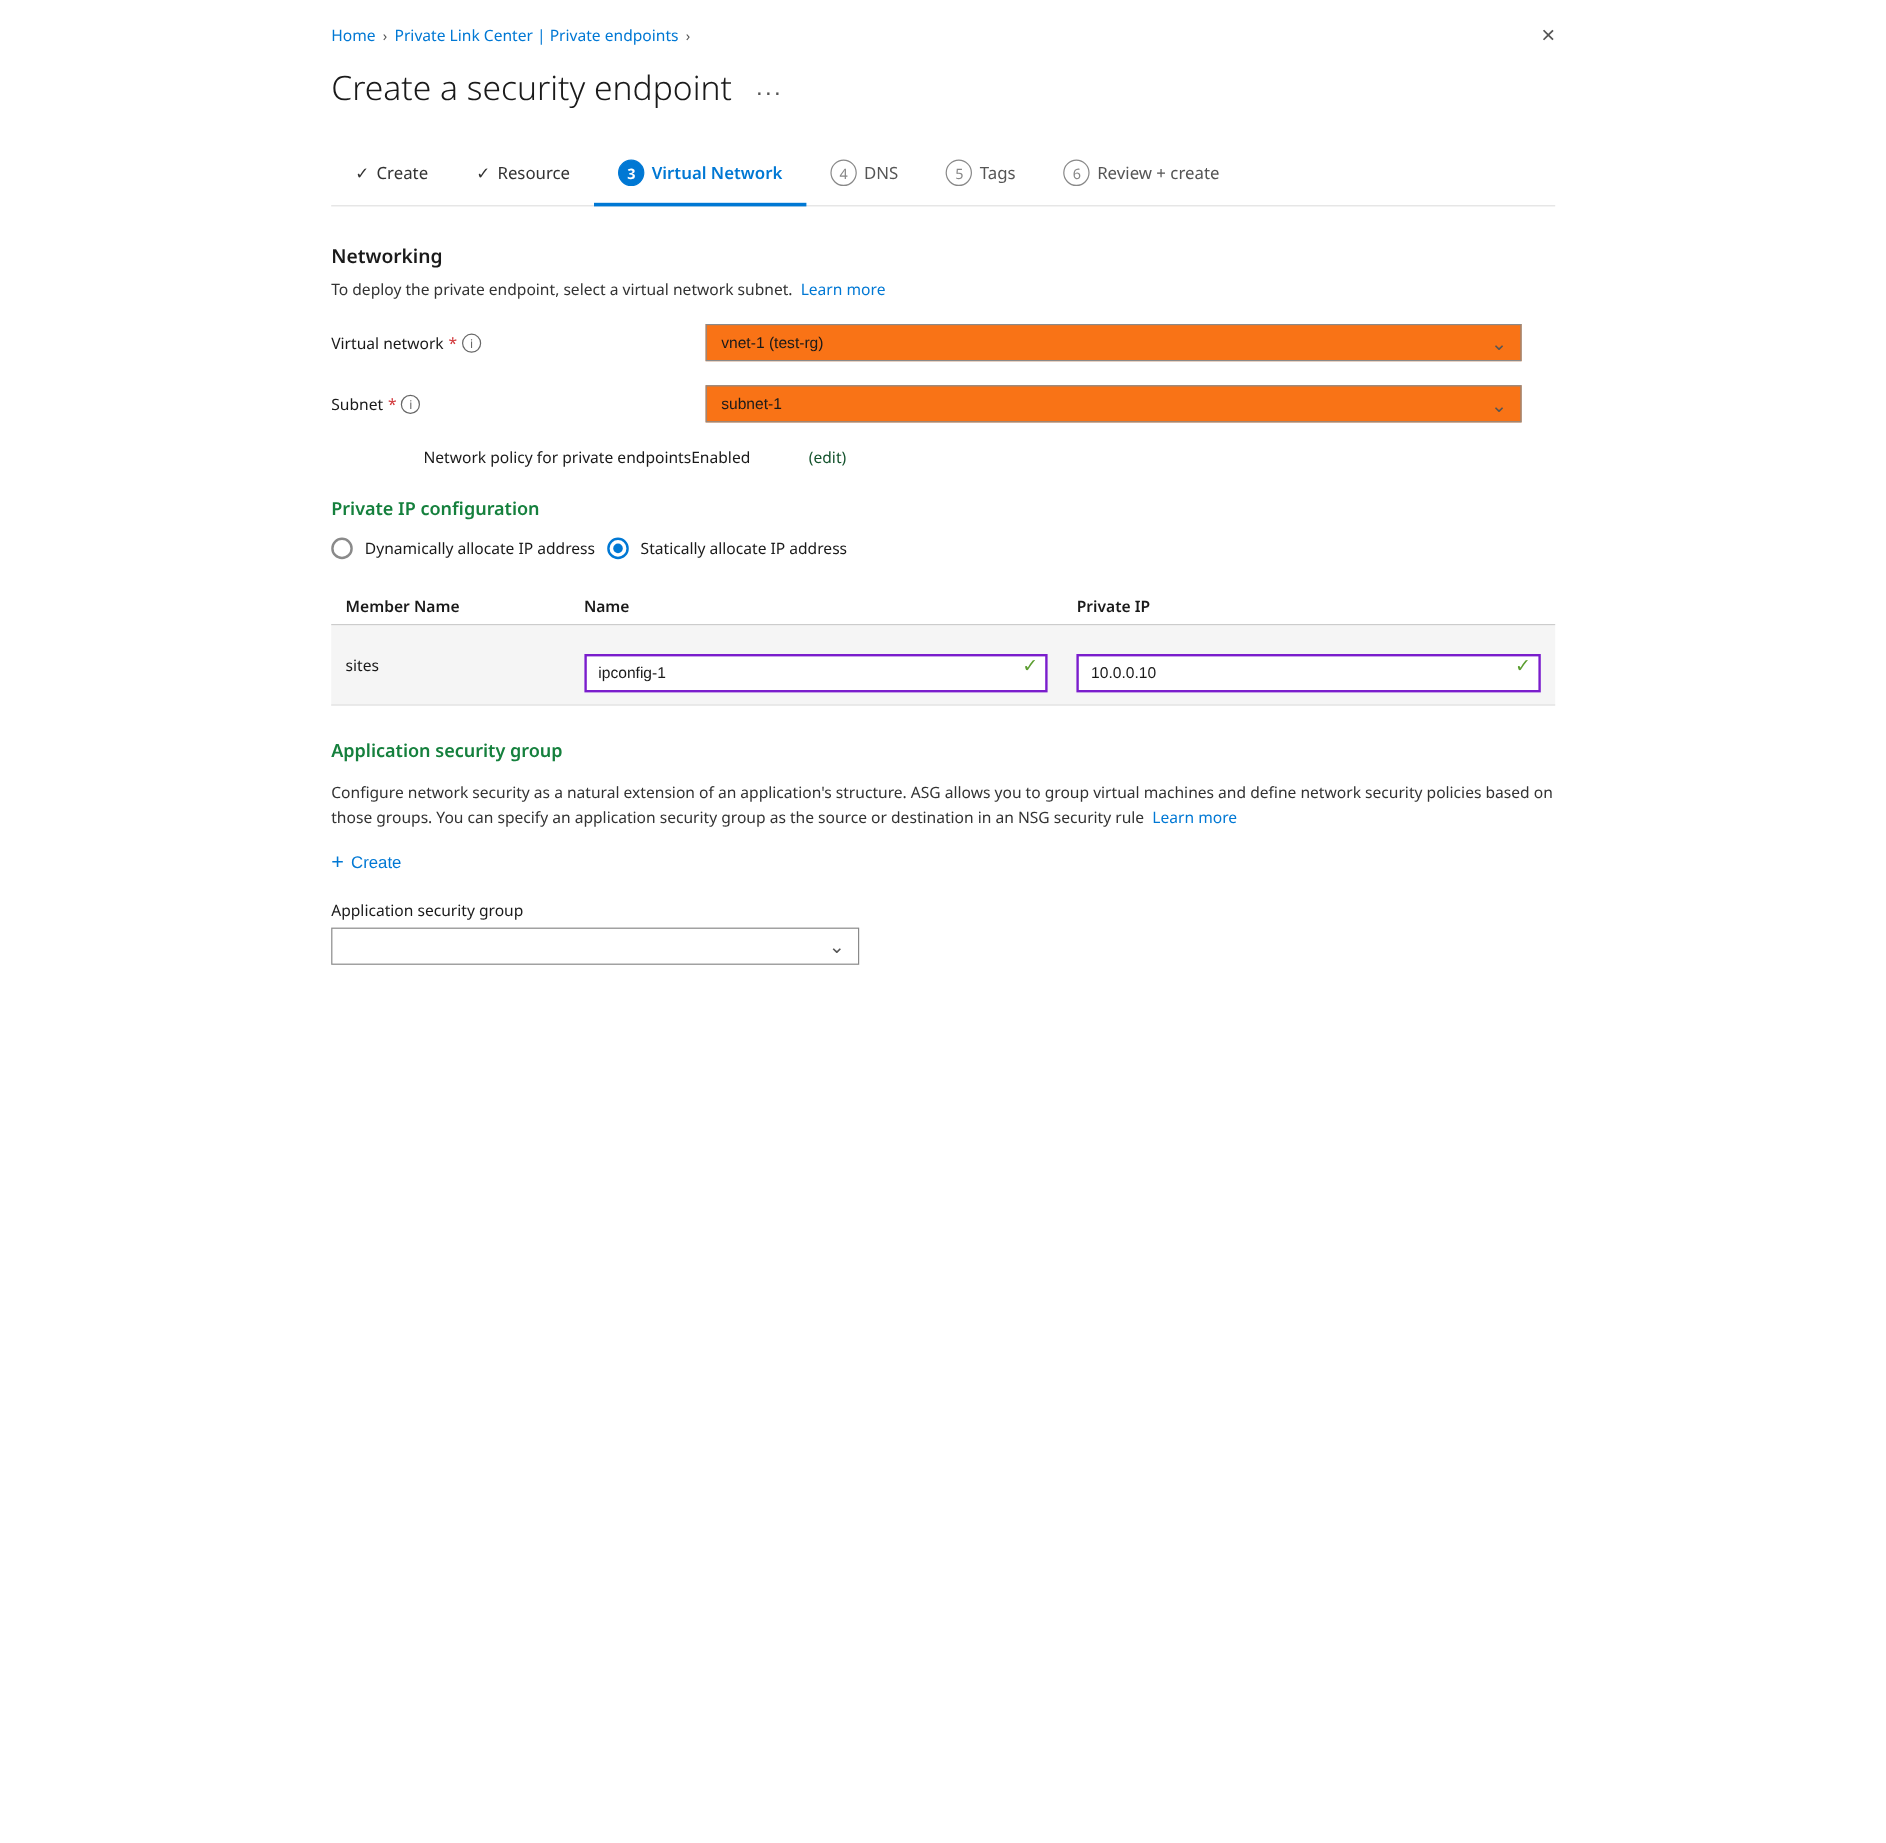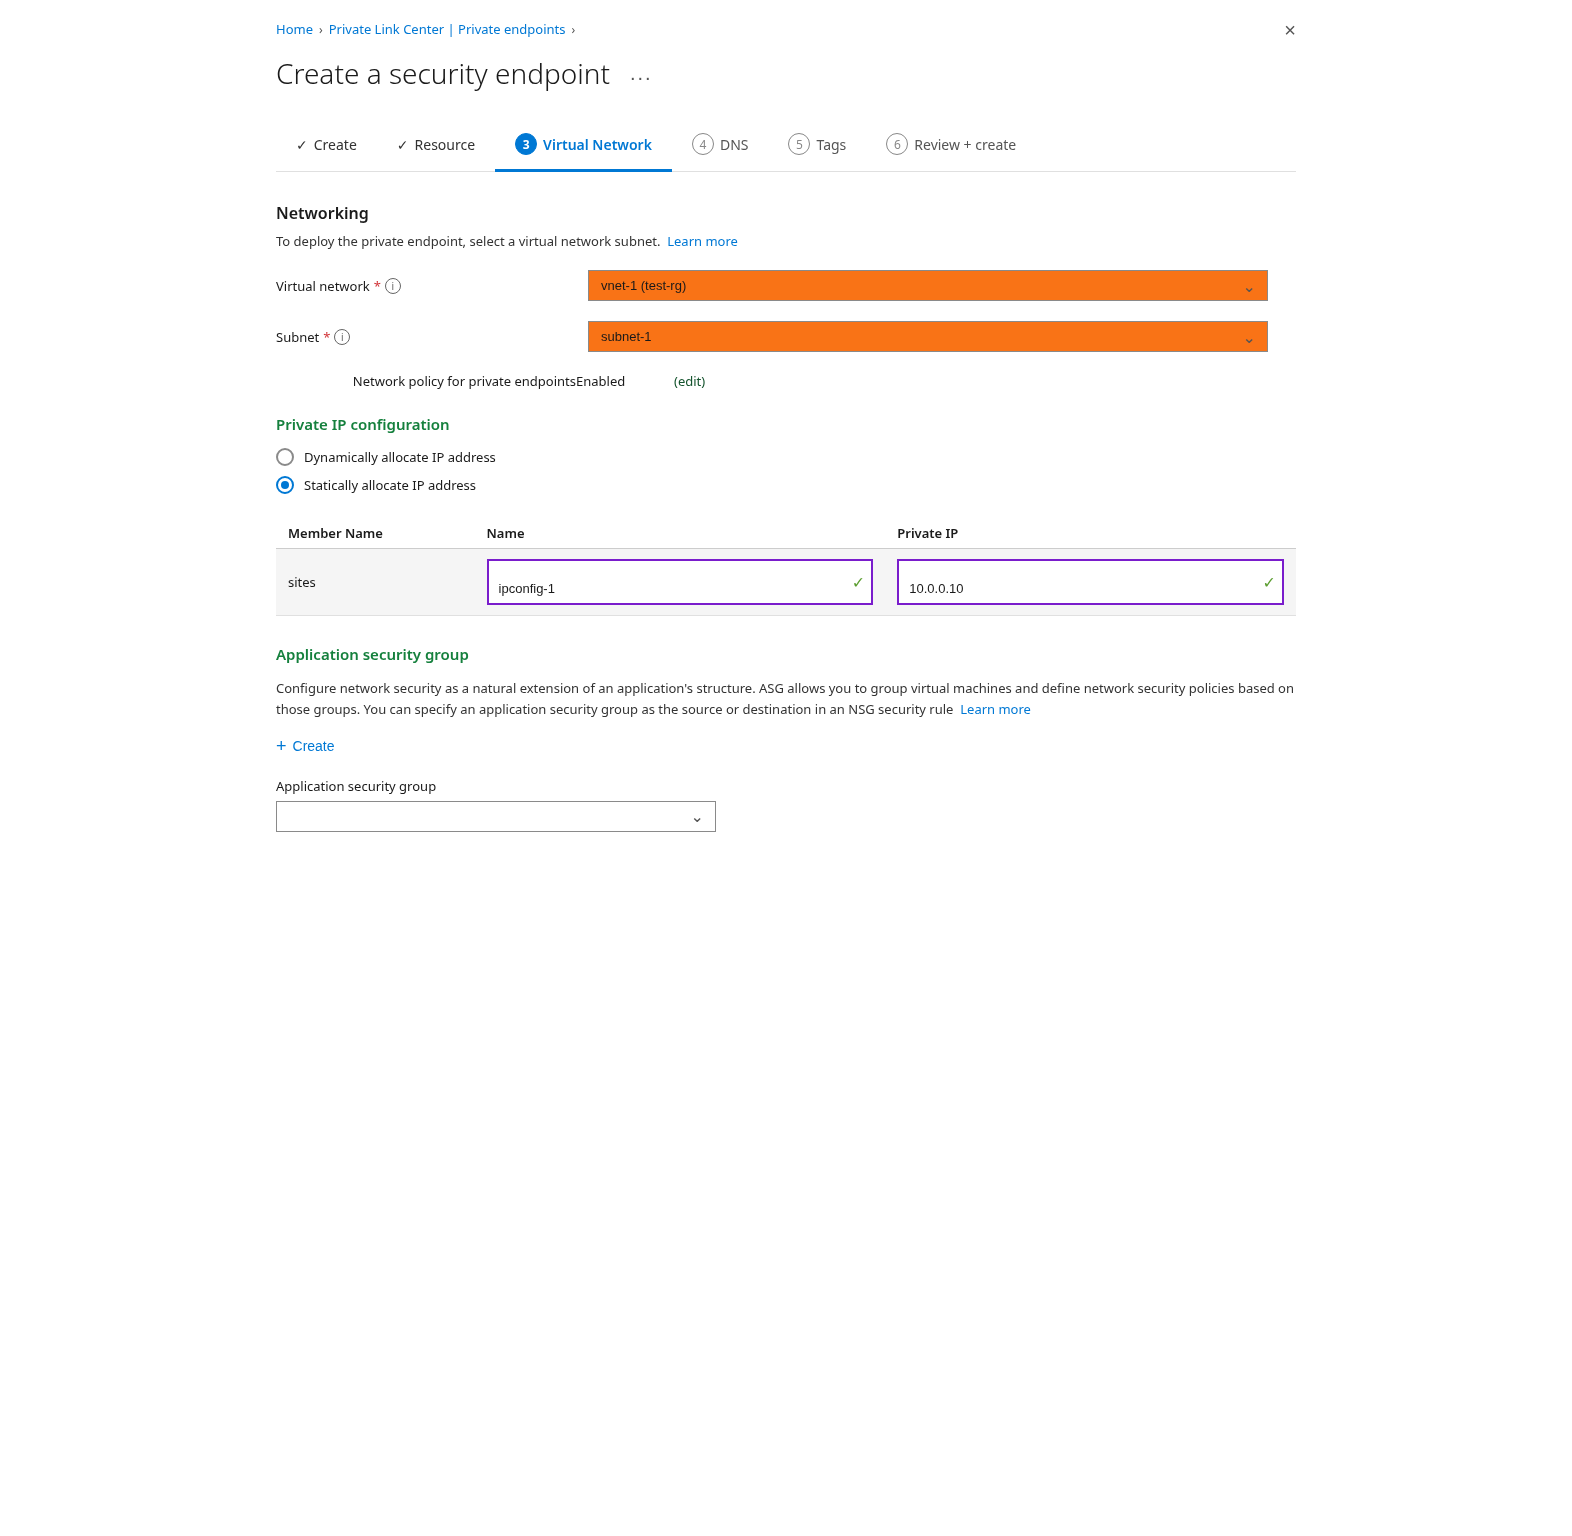--- a/index.html
+++ b/index.html
@@ -193,21 +193,21 @@
       color: #1a1a1a;
     }
     .edit-link { color: #14532d; cursor: pointer; margin-left: 42px; }
     
     .subsection-title {
       font-size: 15px;
       font-weight: 600;
       color: #15803d;
       margin-bottom: 14px;
     }
-    .radio-group { display: flex; flex-direction: column; gap: 10px; margin-bottom: 24px; }
+    .radio-group { display: flex; flex-direction: row; gap: 10px; margin-bottom: 24px; }
     .radio-item {
       display: flex;
       align-items: center;
       gap: 10px;
       font-size: 13px;
       cursor: pointer;
     }
     .radio-btn {
       width: 18px;
       height: 18px;
@@ -245,26 +245,27 @@
     .ip-table td {
       padding: 10px 12px;
       font-size: 13px;
       border-bottom: 1px solid #e0e0e0;
     }
     .ip-table tr.data-row td {
       background: #f5f5f5;
     }
     .ip-input {
       width: 100%;
-      padding: 20px 32px 7px 10px;
+      padding: 6px 32px 7px 10px;
       border: 2px solid #7a1dcc;
       font-size: 13px;
       color: #1a1a1a;
       background: #fff;
       position: relative;
+      margin-top: 14px;
     }
     .ip-input-wrapper {
       position: relative;
     }
     .ip-input-wrapper .check-icon {
       position: absolute;
       right: 8px;
       top: 50%;
       transform: translateY(-50%);
       color: #5c9e31;

